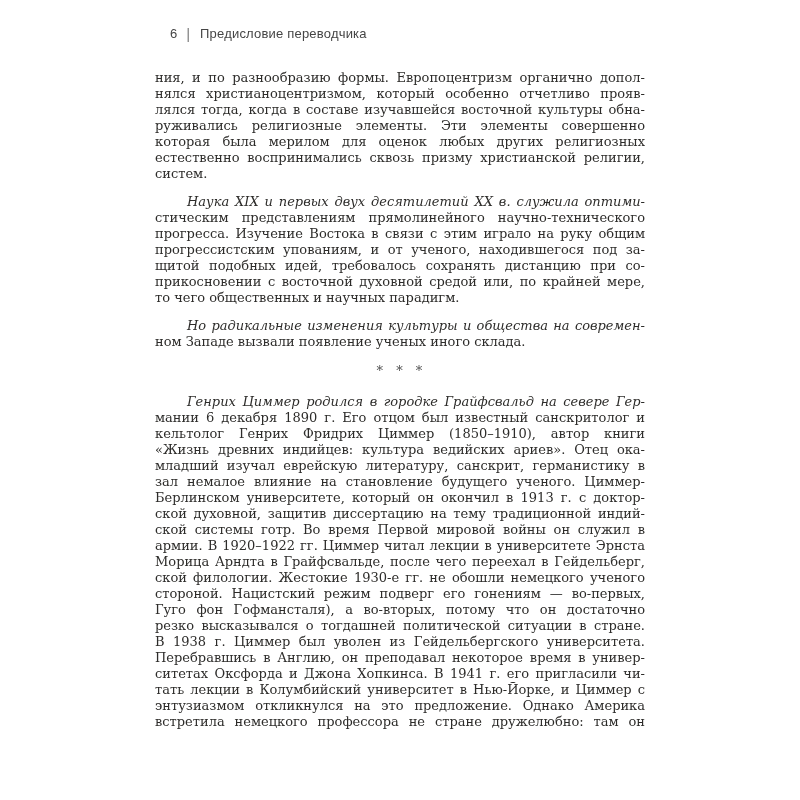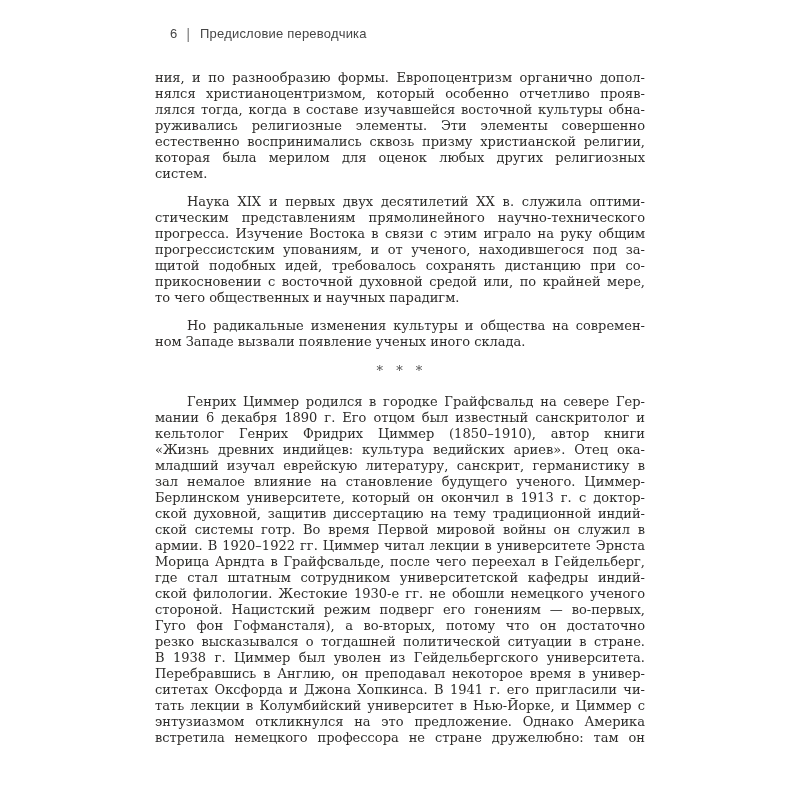--- a/index.html
+++ b/index.html
@@ -56,20 +56,21 @@
   }
   .line.justify {
     white-space: normal;
   }
   .line.last {
     text-align-last: left;
     white-space: normal;
   }
   .para.indent .line:first-child {
     text-indent: 32px;
+    font-style: italic;
   }
   .separator {
     text-align: center;
     font-size: 13px;
     color: #4f4f4f;
     margin-top: 12px;
     margin-bottom: 14px;
     height: 18px;
     line-height: 18px;
     word-spacing: 7px;
@@ -86,22 +87,22 @@
     <span class="divider">|</span>
     <span class="title">Предисловие переводчика</span>
   </header>
 
   <main class="text-block">
       <div class="para">
         <div class="line justify">ния, и по разнообразию формы. Европоцентризм органично допол-</div>
         <div class="line justify">нялся христианоцентризмом, который особенно отчетливо прояв-</div>
         <div class="line justify">лялся тогда, когда в составе изучавшейся восточной культуры обна-</div>
         <div class="line justify">руживались религиозные элементы. Эти элементы совершенно</div>
+        <div class="line justify">которая была мерилом для оценок любых других религиозных</div>
         <div class="line justify">естественно воспринимались сквозь призму христианской религии,</div>
-        <div class="line justify">которая была мерилом для оценок любых других религиозных</div>
         <div class="line last">систем.</div>
       </div>
       <div class="para indent">
         <div class="line justify">Наука XIX и первых двух десятилетий XX в. служила оптими-</div>
         <div class="line justify">стическим представлениям прямолинейного научно-технического</div>
         <div class="line justify">прогресса. Изучение Востока в связи с этим играло на руку общим</div>
         <div class="line justify">прогрессистским упованиям, и от ученого, находившегося под за-</div>
         <div class="line justify">щитой подобных идей, требовалось сохранять дистанцию при со-</div>
         <div class="line justify">прикосновении с восточной духовной средой или, по крайней мере,</div>
         <div class="line last">то чего общественных и научных парадигм.</div>
@@ -116,21 +117,20 @@
         <div class="line justify">мании 6 декабря 1890 г. Его отцом был известный санскритолог и</div>
         <div class="line justify">кельтолог Генрих Фридрих Циммер (1850–1910), автор книги</div>
         <div class="line justify">«Жизнь древних индийцев: культура ведийских ариев». Отец ока-</div>
         <div class="line justify">младший изучал еврейскую литературу, санскрит, германистику в</div>
         <div class="line justify">зал немалое влияние на становление будущего ученого. Циммер-</div>
         <div class="line justify">Берлинском университете, который он окончил в 1913 г. с доктор-</div>
         <div class="line justify">ской духовной, защитив диссертацию на тему традиционной индий-</div>
         <div class="line justify">ской системы готр. Во время Первой мировой войны он служил в</div>
         <div class="line justify">армии. В 1920–1922 гг. Циммер читал лекции в университете Эрнста</div>
         <div class="line justify">Морица Арндта в Грайфсвальде, после чего переехал в Гейдельберг,</div>
-        <div class="line justify">где стал штатным сотрудником университетской кафедры индий-</div>
         <div class="line justify">ской филологии. Жестокие 1930-е гг. не обошли немецкого ученого</div>
         <div class="line justify">стороной. Нацистский режим подверг его гонениям — во-первых,</div>
         <div class="line justify">Гуго фон Гофмансталя), а во-вторых, потому что он достаточно</div>
         <div class="line justify">резко высказывался о тогдашней политической ситуации в стране.</div>
         <div class="line justify">В 1938 г. Циммер был уволен из Гейдельбергского университета.</div>
         <div class="line justify">Перебравшись в Англию, он преподавал некоторое время в универ-</div>
         <div class="line justify">ситетах Оксфорда и Джона Хопкинса. В 1941 г. его пригласили чи-</div>
         <div class="line justify">тать лекции в Колумбийский университет в Нью-Йорке, и Циммер с</div>
         <div class="line justify">энтузиазмом откликнулся на это предложение. Однако Америка</div>
         <div class="line justify">встретила немецкого профессора не стране дружелюбно: там он</div>

